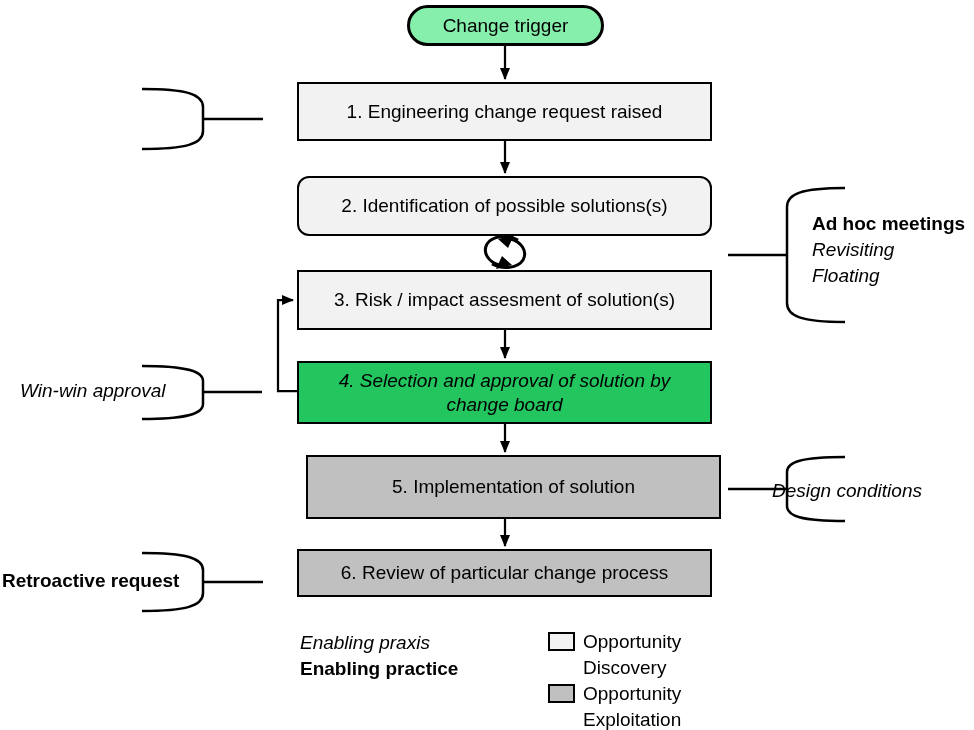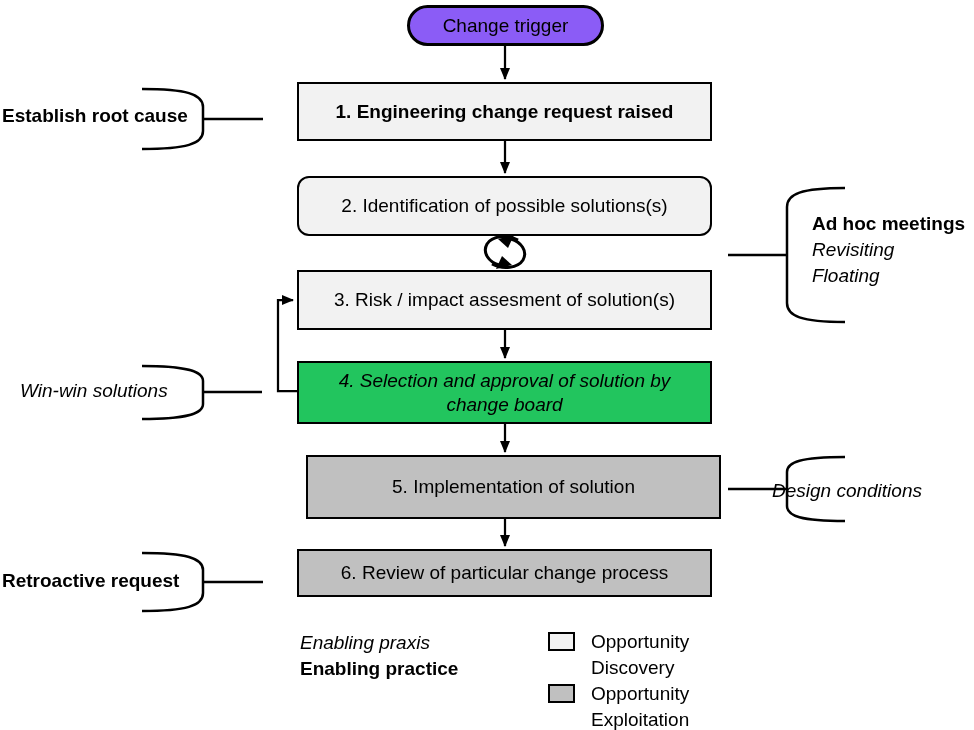--- a/index.html
+++ b/index.html
@@ -27,21 +27,21 @@
     text-align: center;
     box-sizing: border-box;
     font-size: 19px;
     line-height: 1.25;
   }
   .pill {
     left: 407px; top: 5px;
     width: 197px; height: 41px;
     border: 3px solid #000;
     border-radius: 22px;
-    background: #8b5cf6;
+    background: #86efac;
   }
   .step {
     left: 297px;
     width: 415px;
     border: 2.5px solid #000;
     padding: 0 10px;
   }
   .s1 { top: 82px;  height: 59px; }
   .s2 { top: 176px; height: 60px; border-radius: 12px; }
   .s3 { top: 270px; height: 60px; }
@@ -68,21 +68,21 @@
     font-size: 19px;
   }
   .legend-item { display: flex; align-items: flex-start; }
   .legend-swatch {
     width: 27px; height: 19px;
     border: 2.25px solid #000;
     box-sizing: border-box;
     margin-top: 3px;
     flex: 0 0 auto;
   }
-  .legend-text { margin-left: 16px; line-height: 26px; }
+  .legend-text { margin-left: 8px; line-height: 26px; }
 </style>
 </head>
 <body>
 
 <div id="canvas">
 
   <svg id="overlay" width="974" height="730" viewBox="0 0 974 730">
     <defs>
       <marker id="ah" markerWidth="13" markerHeight="11" refX="11" refY="5" orient="auto" markerUnits="userSpaceOnUse">
         <path d="M0,0 L12,5 L0,10 Z" fill="#000"></path>
@@ -122,29 +122,28 @@
       <path d="M 728 255 H 787"></path>
     </g>
     <g stroke="#000" stroke-width="2.5" fill="none">
       <path d="M 845 457 C 801 457 787 462 787 472 L 787 506 C 787 516 801 521 845 521"></path>
       <path d="M 728 489 H 787"></path>
     </g>
   </svg>
 
   <div class="node pill">Change trigger</div>
 
-  <div class="node step s1" style="background-color: rgb(242, 242, 242); font-weight: bold;">1. Engineering change request raised</div>
+  <div class="node step s1" style="background-color: rgb(242, 242, 242);">1. Engineering change request raised</div>
   <div class="node step s2" style="background-color: rgb(242, 242, 242);">2. Identification of possible solutions(s)</div>
   <div class="node step s3" style="background-color: rgb(242, 242, 242);">3. Risk / impact assesment of solution(s)</div>
   <div class="node step s4" style="background-color: #22c55e; font-style: italic;">4. Selection and approval of solution by change board</div>
   <div class="node step s5" style="background-color: rgb(192, 192, 192); margin-left: 9px;">5. Implementation of solution</div>
   <div class="node step s6" style="background-color: rgb(192, 192, 192);">6. Review of particular change process</div>
 
-  <div class="annot bold" style="left:2px; top:104px;">Establish root cause</div>
-  <div class="annot italic" style="left:20px; top:379px;">Win-win solutions</div>
+  <div class="annot italic" style="left:20px; top:379px;">Win-win approval</div>
   <div class="annot bold" style="left:2px; top:569px;">Retroactive request</div>
 
   <div class="annot annot-lines" style="left:812px; top:211px;">
     <div class="bold">Ad hoc meetings</div>
     <div class="italic">Revisiting</div>
     <div class="italic">Floating</div>
   </div>
   <div class="annot italic" style="left:772px; top:479px;">Design conditions</div>
 
   <div class="annot annot-lines" style="left:300px; top:630px;">

